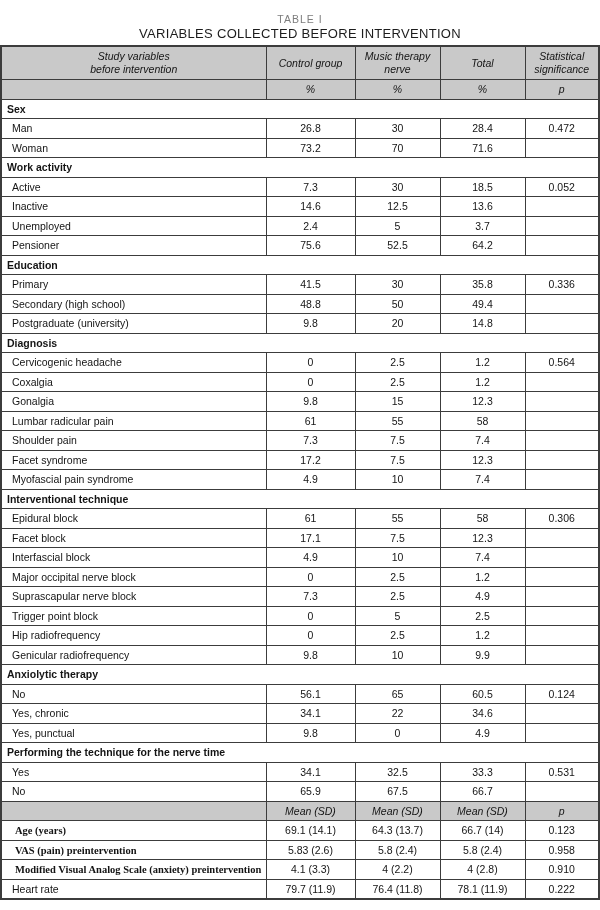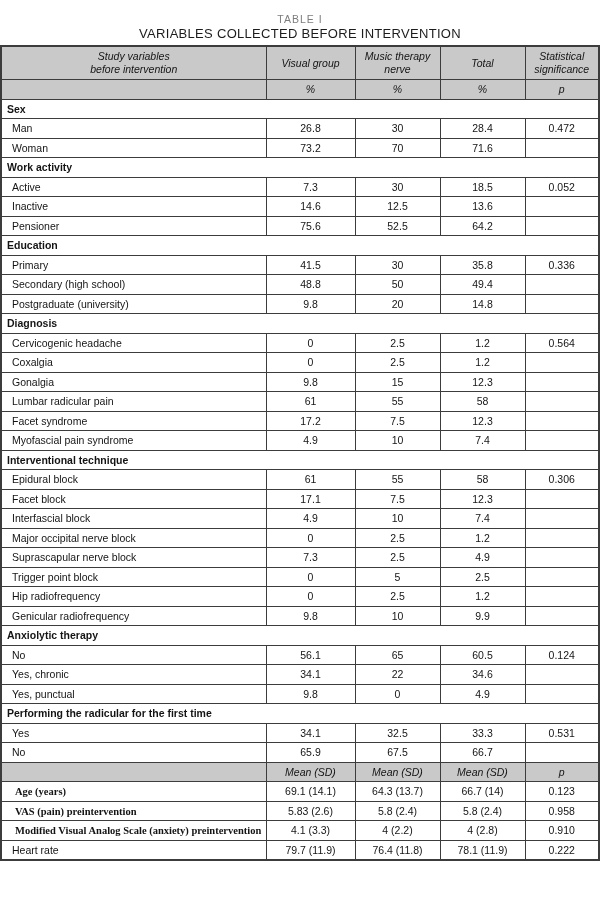--- a/index.html
+++ b/index.html
@@ -44,21 +44,21 @@
   <colgroup>
     <col style="width:265px">
       <col style="width:89px">
       <col style="width:85px">
       <col style="width:85px">
       <col style="width:74px">
   </colgroup>
   <thead>
     <tr class="hdr-main">
       <td class="hdr"><span>Study variables</span><br><span>before intervention</span></td>
-      <td class="hdr">Visual group</td>
+      <td class="hdr">Control group</td>
       <td class="hdr">Music therapy nerve</td>
       <td class="hdr">Total</td>
       <td class="hdr">Statistical significance</td>
     </tr>
     <tr>
       <td class="hdr"></td>
       <td class="hdr">%</td>
       <td class="hdr">%</td>
       <td class="hdr">%</td>
       <td class="hdr">p</td>
@@ -98,20 +98,27 @@
   </tr>
 
   <tr>
     <td class="lbl">Inactive</td>
     <td class="num">14.6</td>
     <td class="num">12.5</td>
     <td class="num">13.6</td>
     <td class="num"></td>
   </tr>
 
+  <tr>
+    <td class="lbl">Unemployed</td>
+    <td class="num">2.4</td>
+    <td class="num">5</td>
+    <td class="num">3.7</td>
+    <td class="num"></td>
+  </tr>
 
   <tr>
     <td class="lbl">Pensioner</td>
     <td class="num">75.6</td>
     <td class="num">52.5</td>
     <td class="num">64.2</td>
     <td class="num"></td>
   </tr>
 
   <tr>
@@ -171,20 +178,27 @@
   </tr>
 
   <tr>
     <td class="lbl">Lumbar radicular pain</td>
     <td class="num">61</td>
     <td class="num">55</td>
     <td class="num">58</td>
     <td class="num"></td>
   </tr>
 
+  <tr>
+    <td class="lbl">Shoulder pain</td>
+    <td class="num">7.3</td>
+    <td class="num">7.5</td>
+    <td class="num">7.4</td>
+    <td class="num"></td>
+  </tr>
 
   <tr>
     <td class="lbl">Facet syndrome</td>
     <td class="num">17.2</td>
     <td class="num">7.5</td>
     <td class="num">12.3</td>
     <td class="num"></td>
   </tr>
 
   <tr>
@@ -286,21 +300,21 @@
 
   <tr>
     <td class="lbl">Yes, punctual</td>
     <td class="num">9.8</td>
     <td class="num">0</td>
     <td class="num">4.9</td>
     <td class="num"></td>
   </tr>
 
   <tr>
-    <td class="sec" colspan="5">Performing the radicular for the first time</td>
+    <td class="sec" colspan="5">Performing the technique for the nerve time</td>
   </tr>
 
   <tr>
     <td class="lbl">Yes</td>
     <td class="num">34.1</td>
     <td class="num">32.5</td>
     <td class="num">33.3</td>
     <td class="num">0.531</td>
   </tr>
 

